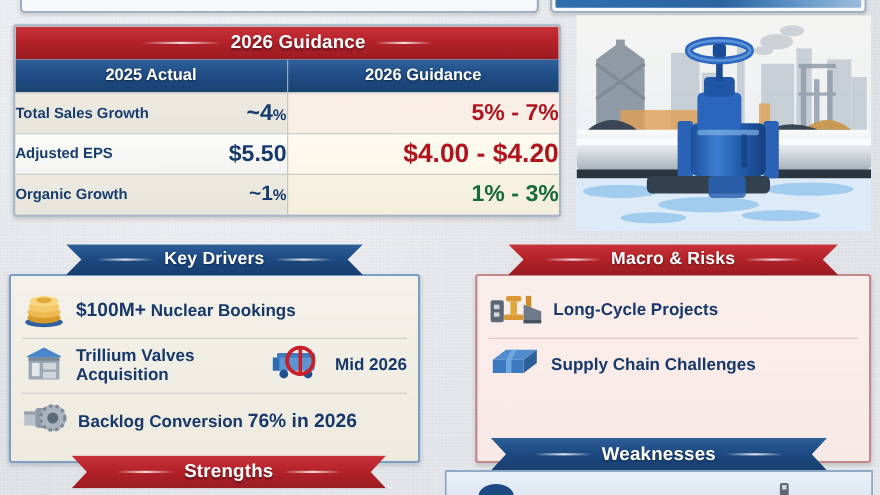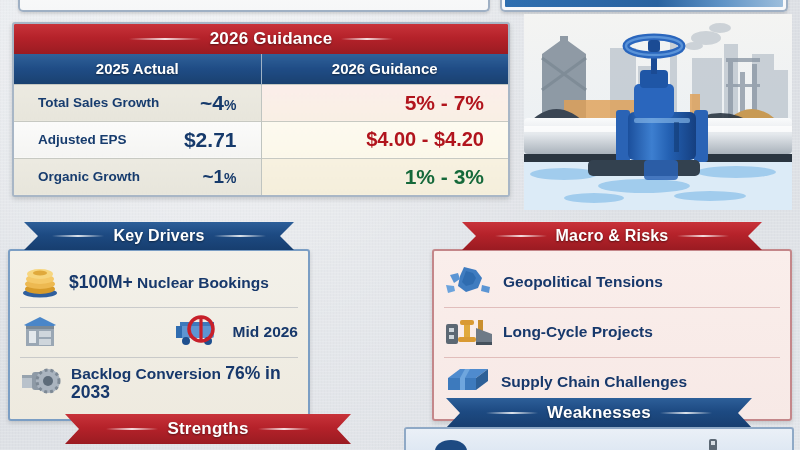--- a/index.html
+++ b/index.html
@@ -71,55 +71,55 @@
   .gtable { width: 100%; border-collapse: collapse; table-layout: fixed; }
   .gtable th {
     background: linear-gradient(180deg,#2f6199 0%,#1f4c85 50%,#1a4170 100%);
     color: #fff; font-size: 15px; font-weight: 700; height: 30px;
     text-shadow: 0 1px 2px rgba(0,0,0,.5);
     border-right: 1px solid #9fb2c6;
   }
   .gtable th:last-child { border-right: none; }
   .gtable td {
     height: 37px; border-top: 1px solid #c7c9c2; border-right: 1px solid #bfc4c0;
-    padding: 0 24px; vertical-align: middle;
+    padding: 0 0; vertical-align: middle;
   }
   .gtable td:last-child { border-right: none; text-align: right; }
   .gtable tr.odd  td.c1 { background: linear-gradient(180deg,#eceae1,#e7e5db); }
   .gtable tr.odd  td.c2 { background: linear-gradient(180deg,#f7f1e0,#f4eedb); }
   .gtable tr.even td.c1 { background: linear-gradient(180deg,#fbfbfa,#f4f4f2); }
   .gtable tr.even td.c2 { background: linear-gradient(180deg,#fdfaf0,#fbf7e9); }
   .gtable tr.r1 td.c2 { background: linear-gradient(180deg,#fbeeea,#f9efe4); }
   .cell1 { display: flex; align-items: center; justify-content: space-between; }
   .lbl { color: #173c6e; font-size: 13.5px; font-weight: 700; }
   .val-navy { color: #163a6b; font-weight: 700; }
   .val-navy.big { font-size: 21px; }
   .val-navy.mid { font-size: 19px; }
   .val-navy .pct { font-size: 14px; }
   .c2 { text-align: center; }
   .val-red   { color: #b1141d; font-weight: 700; }
   .val-green { color: #15693a; font-weight: 700; }
   .v-lg { font-size: 21px; }
-  .v-md { font-size: 20px; }
+  .v-md { font-size: 24px; }
 
   
   .illus {
     position: absolute; left: 524px; top: 14px; width: 268px; height: 196px;
     background: linear-gradient(180deg,#f2f2f0 0%,#eef1f4 55%,#e9eef3 100%);
     overflow: hidden;
   }
   .illus svg { display: block; width: 268px; height: 196px; }
 
   
   .panel { position: absolute; }
   .panel .body {
     border: 2px solid; border-radius: 3px; margin-top: -1px;
     box-shadow: 0 2px 4px rgba(0,0,0,.14);
   }
-  .panel.drivers { left: 8px; top: 222px; width: 302px; }
+  .panel.drivers { left: 8px; top: 222px; width: 374px; }
   .panel.drivers .ribbon { width: 270px; margin: 0 auto; font-size: 16px; }
   .panel.drivers .body { border-color: #7b9ec4; background: linear-gradient(180deg,#f3f1ea,#eeeadf); height: 172px; padding: 6px 10px 0 10px; }
   .panel.risks { left: 392px; top: 222px; width: 400px; padding-left: 40px; }
   .panel.risks .ribbon { width: 300px; margin: 0 auto; font-size: 16px; }
   .panel.risks .body { border-color: #c4878a; background: linear-gradient(180deg,#faeeeb,#f7e9e6); height: 172px; padding: 6px 10px 0 10px; }
 
   .prow { display: flex; align-items: center; gap: 9px; height: 50px; }
   .prow + .prow { border-top: 1px solid rgba(120,130,150,.33); }
   .panel.risks .prow + .prow { border-top: 1px solid rgba(190,120,120,.40); }
   .prow .txt { color: #17386b; font-weight: 700; font-size: 15.5px; line-height: 1.06; }
@@ -178,21 +178,21 @@
             </div>
           </td>
           <td class="c2">
             <span class="val-red v-lg">5% - 7%</span>
           </td>
         </tr>
         <tr class="even">
           <td class="c1">
             <div class="cell1">
               <span class="lbl">Adjusted EPS</span>
-              <span class="val-navy big">$2.71</span>
+              <span class="val-navy big">$5.50</span>
             </div>
           </td>
           <td class="c2">
             <span class="val-red v-md">$4.00 - $4.20</span>
           </td>
         </tr>
         <tr class="odd">
           <td class="c1">
             <div class="cell1">
               <span class="lbl">Organic Growth</span>
@@ -331,20 +331,24 @@
         <span class="ico">
           <svg width="40" height="38" viewBox="0 0 40 38">
             <path d="M4 13 L20 5 L36 13 L20 20z" fill="#4a86c9"></path>
             <rect x="6" y="14" width="28" height="20" fill="#9aa7b4"></rect>
             <rect x="6" y="14" width="28" height="3" fill="#7b8996"></rect>
             <rect x="9" y="19" width="7" height="12" fill="#e3e8ec"></rect>
             <rect x="19" y="19" width="12" height="6" fill="#cfd6dc"></rect>
             <rect x="19" y="27" width="12" height="6" fill="#cfd6dc"></rect>
           </svg>
         </span>
+        <span class="txt">
+          <span>Trillium Valves</span><br>
+          <span>Acquisition</span>
+        </span>
         <span class="spacer"></span>
         <span class="ico">
           <svg width="50" height="34" viewBox="0 0 50 34">
             <rect x="6" y="8" width="34" height="16" rx="2" fill="#5d95d2"></rect>
             <rect x="6" y="8" width="34" height="4" fill="#3d79bc"></rect>
             <path d="M2 12 h6 v12 h-6z" fill="#2f6cb0"></path>
             <circle cx="12" cy="27" r="4" fill="#1e4f8e"></circle>
               <circle cx="34" cy="27" r="4" fill="#1e4f8e"></circle>
             <circle cx="27" cy="15" r="12" fill="none" stroke="#c7202a" stroke-width="3.5"></circle>
             <rect x="25.4" y="3" width="3.2" height="24" fill="#c7202a"></rect>
@@ -357,46 +361,34 @@
         <span class="ico">
           <svg width="42" height="30" viewBox="0 0 42 30">
             <rect x="2" y="9" width="10" height="13" fill="#b9c2cb"></rect>
             <rect x="2" y="9" width="10" height="3" fill="#97a3ae"></rect>
             <rect x="12" y="6" width="12" height="18" rx="3" fill="#8e9aa6"></rect>
             <circle cx="28" cy="15" r="12" fill="#aab4bf"></circle>
             <circle cx="28" cy="15" r="11" fill="none" stroke="#7d8995" stroke-width="3" stroke-dasharray="3 3"></circle>
             <circle cx="28" cy="15" r="5" fill="#5d6b79"></circle>
           </svg>
         </span>
-        <span class="txt"><span>Backlog Conversion </span><span class="hl">76% in 2033</span></span>
+        <span class="txt"><span>Backlog Conversion </span><span class="hl">76% in 2026</span></span>
       </div>
 
     </div>
   </div>
 
   <div class="panel risks">
     <div class="ribbon red notched">
       <span class="rule short"></span>
       <span>Macro &amp; Risks</span>
       <span class="rule short"></span>
     </div>
     <div class="body">
 
-      <div class="prow">
-        <span class="ico">
-          <svg width="50" height="34" viewBox="0 0 50 34">
-            <path d="M20 4 l12 3 6 8 -4 10 -12 4 -8-6 2-10z" fill="#3f7cc0"></path>
-            <path d="M6 12 l8-2 2 6 -6 4z" fill="#5b95d4"></path>
-            <path d="M2 22 l8 1 1 5 -7 2z" fill="#6ba3dd"></path>
-            <path d="M38 22 l8 2 -1 6 -8-2z" fill="#5b95d4"></path>
-            <path d="M22 8 l7 2 3 5 -3 6 -7 2 -4-4z" fill="#2f6cb0"></path>
-          </svg>
-        </span>
-        <span class="txt">Geopolitical Tensions</span>
-      </div>
 
       <div class="prow">
         <span class="ico">
           <svg width="50" height="34" viewBox="0 0 50 34">
             <rect x="2" y="10" width="12" height="20" rx="2" fill="#5c6874"></rect>
             <rect x="5" y="14" width="5" height="4" fill="#cfd6dc"></rect>
             <rect x="5" y="21" width="5" height="4" fill="#cfd6dc"></rect>
             <rect x="16" y="6" width="14" height="5" rx="2" fill="#d99a33"></rect>
             <rect x="20" y="11" width="6" height="12" fill="#e0a93c"></rect>
             <rect x="14" y="23" width="18" height="5" rx="2" fill="#d99a33"></rect>

